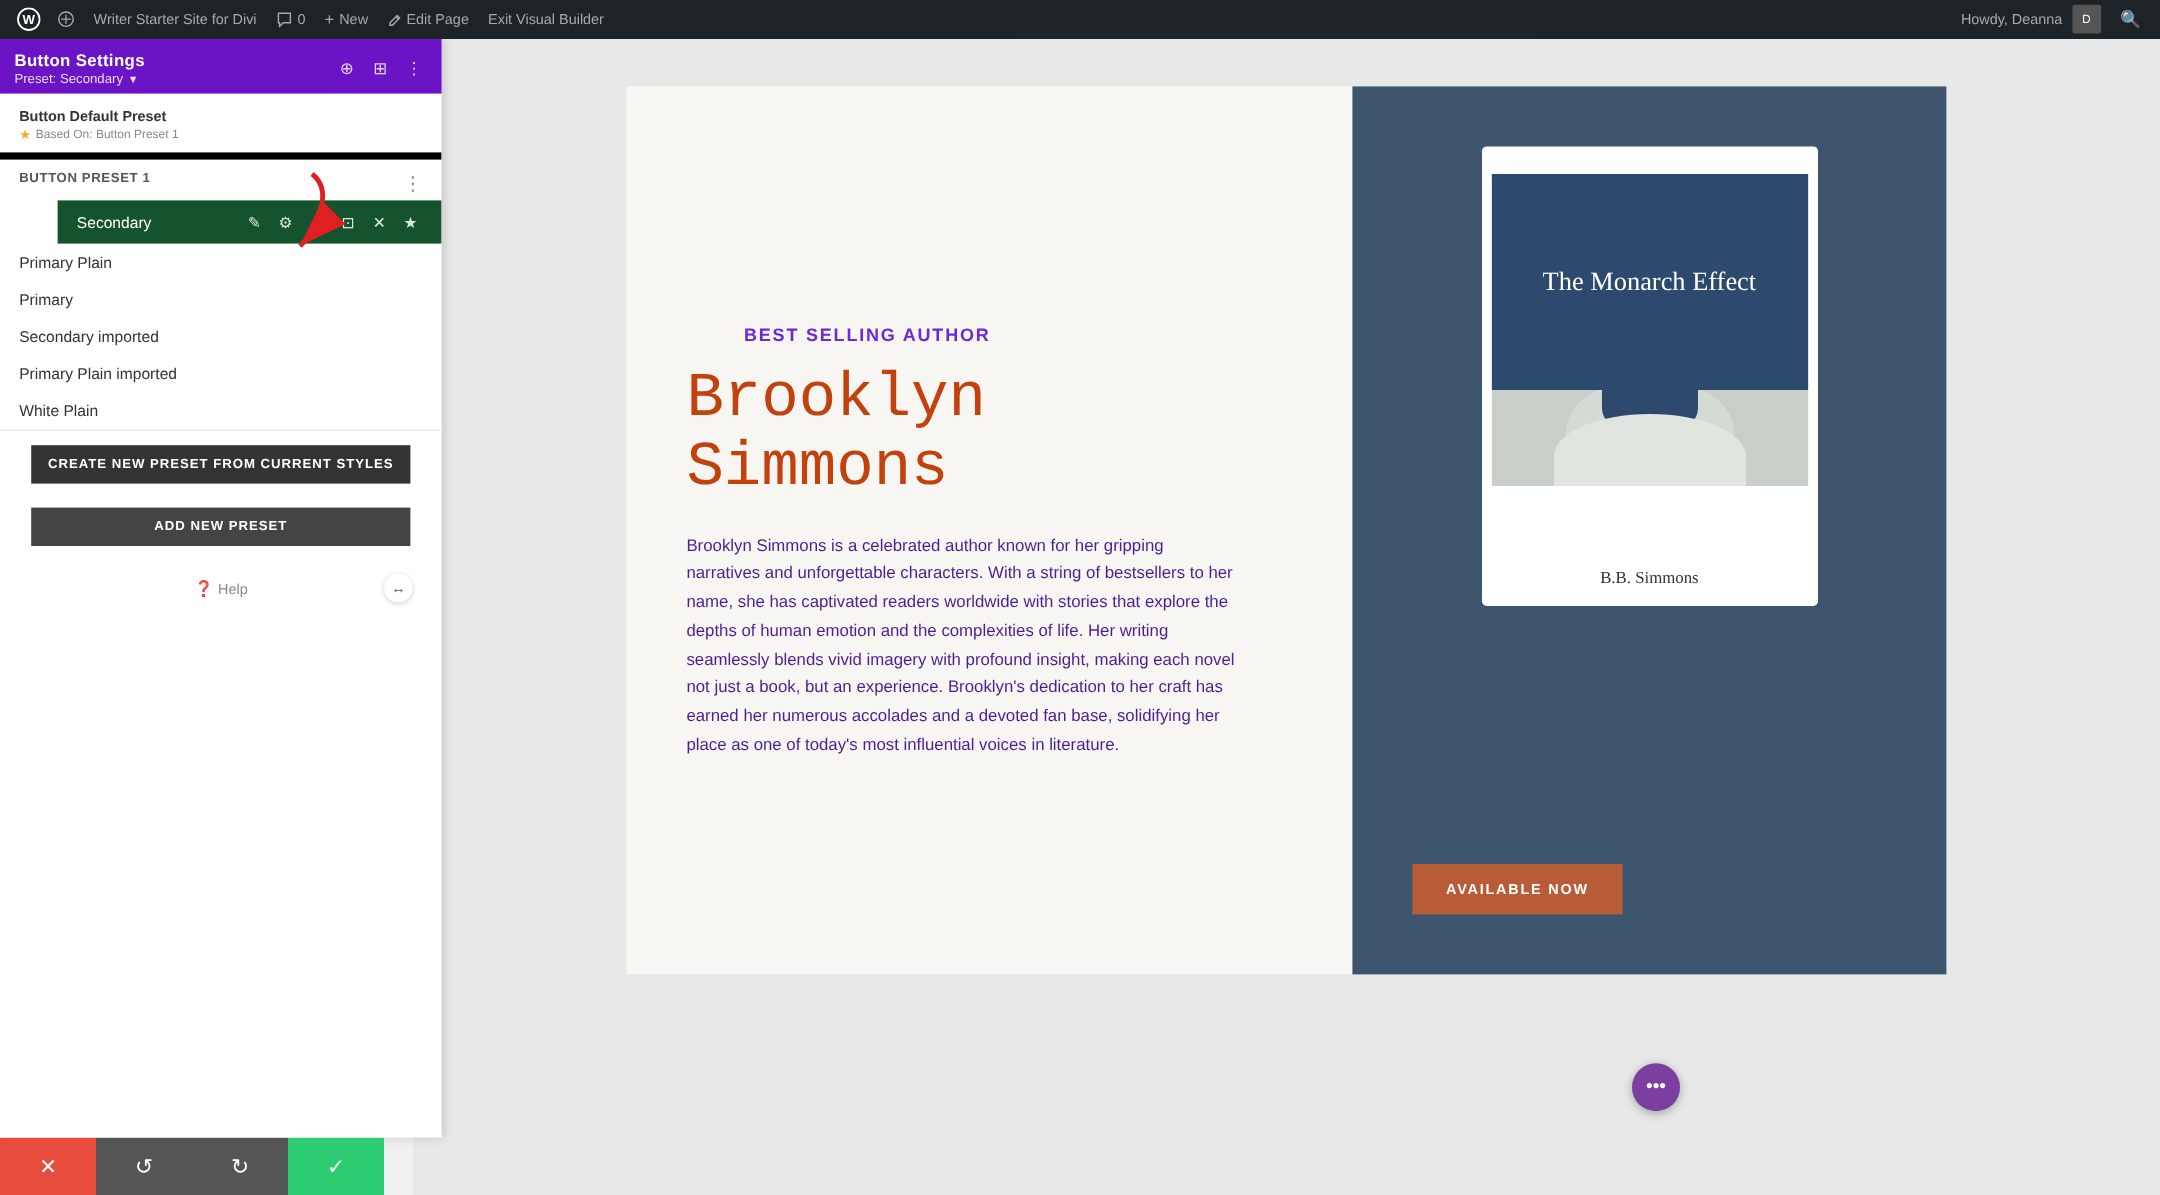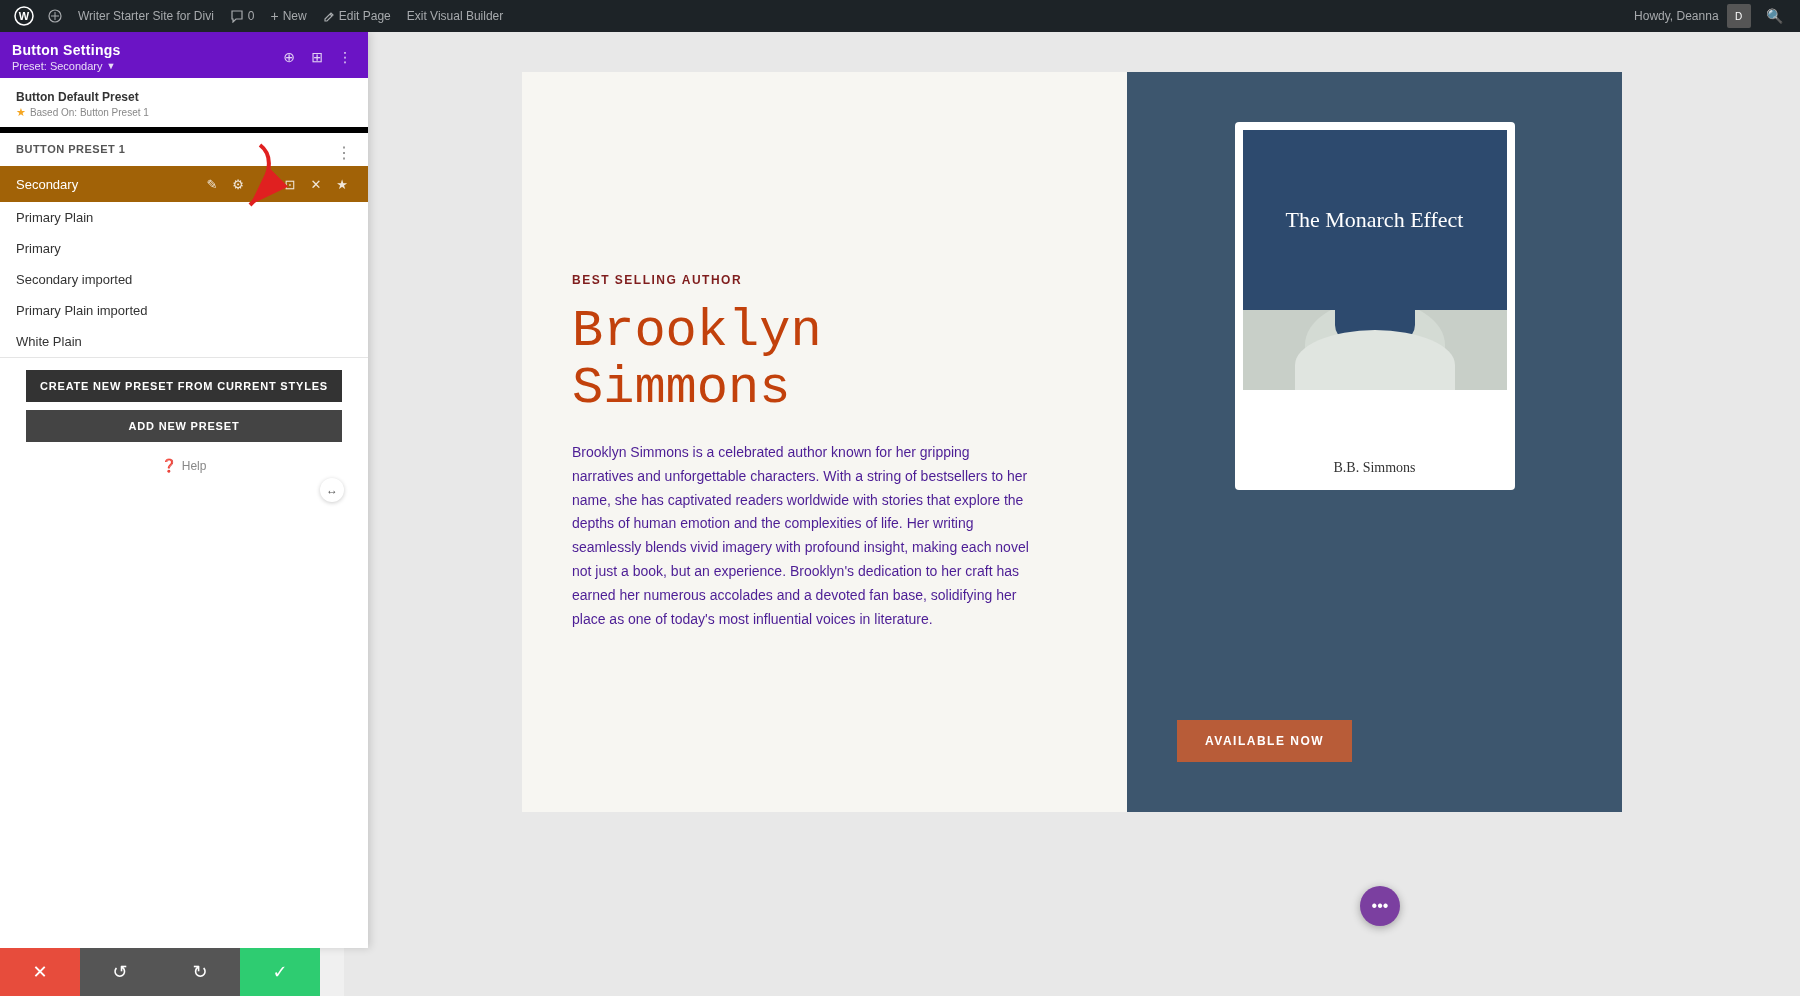--- a/index.html
+++ b/index.html
@@ -97,34 +97,34 @@
     .preset-group-more {
       font-size: 16px; color: #888; cursor: pointer;
     }
 
     
     .preset-item {
       display: flex; align-items: center; padding: 8px 16px;
       cursor: pointer; font-size: 13px; color: #333;
     }
     .preset-item.active {
-      background: #a16207; color: #fff;
+      background: #14532d; color: #fff; margin-left: 48px;
     }
     .preset-item-label { flex: 1; }
     .preset-item-actions {
       display: flex; align-items: center; gap: 6px;
     }
     .preset-item-action-icon {
       font-size: 13px; color: rgba(255,255,255,0.85); cursor: pointer;
       width: 20px; height: 20px; display: flex; align-items: center; justify-content: center;
     }
 
     
     .panel-buttons {
-      padding: 12px 26px; border-top: 1px solid #e5e5e5; display: flex; flex-direction: column; gap: 8px;
+      padding: 12px 26px; border-top: 1px solid #e5e5e5; display: flex; flex-direction: column; gap: 20px;
     }
     .btn-create {
       background: #333; color: #fff; border: none; padding: 10px 12px;
       font-size: 11px; font-weight: 600; letter-spacing: 0.8px; cursor: pointer;
       text-transform: uppercase; text-align: center;
     }
     .btn-add {
       background: #444; color: #fff; border: none; padding: 10px 12px;
       font-size: 11px; font-weight: 600; letter-spacing: 0.8px; cursor: pointer;
       text-transform: uppercase; text-align: center;
@@ -184,21 +184,21 @@
       display: flex; flex-direction: column; align-items: center; justify-content: flex-start;
       padding: 30px 20px;
     }
 
     
     .book-card {
       background: #fff; border-radius: 4px; padding: 8px;
       width: 280px; margin-top: 20px;
     }
     .book-card-image {
-      width: 100%; height: 320px; position: relative; overflow: hidden;
+      width: 100%; height: 320px; position: relative; overflow: hidden; margin-top: 15px;
     }
     .book-bg {
       width: 100%; height: 180px; background: #2d4a6e;
       position: relative;
     }
     .book-title-text {
       position: absolute; top: 50%; left: 50%; transform: translate(-50%, -50%);
       color: #fff; font-size: 22px; font-weight: 400; text-align: center;
       font-family: Georgia, serif; line-height: 1.3;
       width: 80%;
@@ -234,22 +234,22 @@
       margin-top: auto; align-self: flex-start; margin-left: 30px;
       margin-bottom: 20px;
     }
 
     
     .text-section {
       width: 55%; padding: 60px 50px 40px;
       min-height: 740px; display: flex; flex-direction: column; justify-content: center;
     }
     .best-selling-label {
-      color: #7f1d1d; font-size: 12px; font-weight: 700; letter-spacing: 1.5px;
-      text-transform: uppercase; margin-bottom: 16px;
+      color: #6d28d9; font-size: 15px; font-weight: 700; letter-spacing: 1.5px;
+      text-transform: uppercase; margin-bottom: 16px; margin-left: 48px;
     }
     .author-name {
       font-family: Liberation Mono, monospace; font-size: 52px; font-weight: 400; color: #c2410c;
       line-height: 1.1; margin-bottom: 24px;
     }
     .author-bio {
       font-size: 14px; color: #4c1d95; line-height: 1.7; max-width: 460px;
     }
 
     

